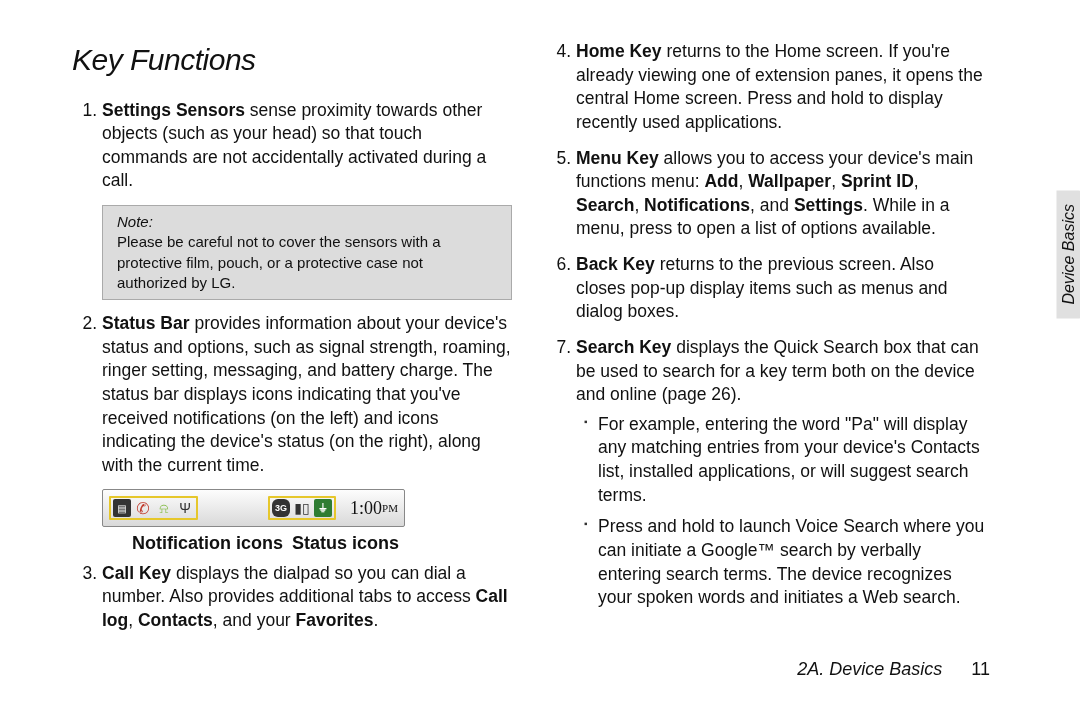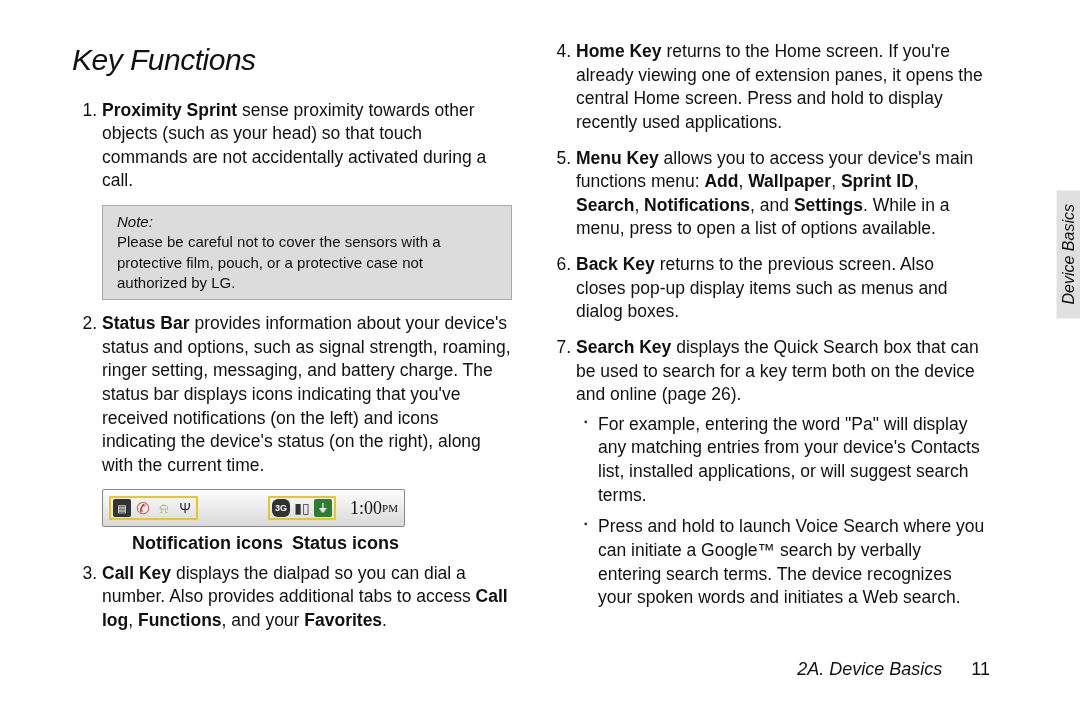--- a/index.html
+++ b/index.html
@@ -163,21 +163,21 @@
 
   <div class="side-tab">Device Basics</div>
 
   <div class="cols">
 
     <div class="col">
       <h1 class="title">Key Functions</h1>
 
       <ol class="main-list" start="1">
         <li>
-          <span class="bold">Proximity Sprint</span><span> sense proximity towards other objects (such as your head) so that touch commands are not accidentally activated during a call.</span>
+          <span class="bold">Settings Sensors</span><span> sense proximity towards other objects (such as your head) so that touch commands are not accidentally activated during a call.</span>
         </li>
       </ol>
 
       <div class="note-box">
         <span class="note-label">Note:</span>
         <span class="note-body">Please be careful not to cover the sensors with a protective film, pouch, or a protective case not authorized by LG.</span>
       </div>
 
       <ol class="main-list" start="2">
         <li>
@@ -203,21 +203,21 @@
           </span>
         </div>
         <div class="sb-labels">
           <span>Notification icons</span>
           <span>Status icons</span>
         </div>
       </div>
 
       <ol class="main-list" start="3">
         <li>
-          <span class="bold">Call Key</span><span> displays the dialpad so you can dial a number. Also provides additional tabs to access </span><span class="bold">Call log</span><span>, </span><span class="bold">Functions</span><span>, and your </span><span class="bold">Favorites</span><span>.</span>
+          <span class="bold">Call Key</span><span> displays the dialpad so you can dial a number. Also provides additional tabs to access </span><span class="bold">Call log</span><span>, </span><span class="bold">Contacts</span><span>, and your </span><span class="bold">Favorites</span><span>.</span>
         </li>
       </ol>
     </div>
 
     <div class="col">
       <ol class="main-list" start="4">
         <li>
           <span class="bold">Home Key</span><span> returns to the Home screen. If you're already viewing one of extension panes, it opens the central Home screen. Press and hold to display recently used applications.</span>
         </li>
         <li>

